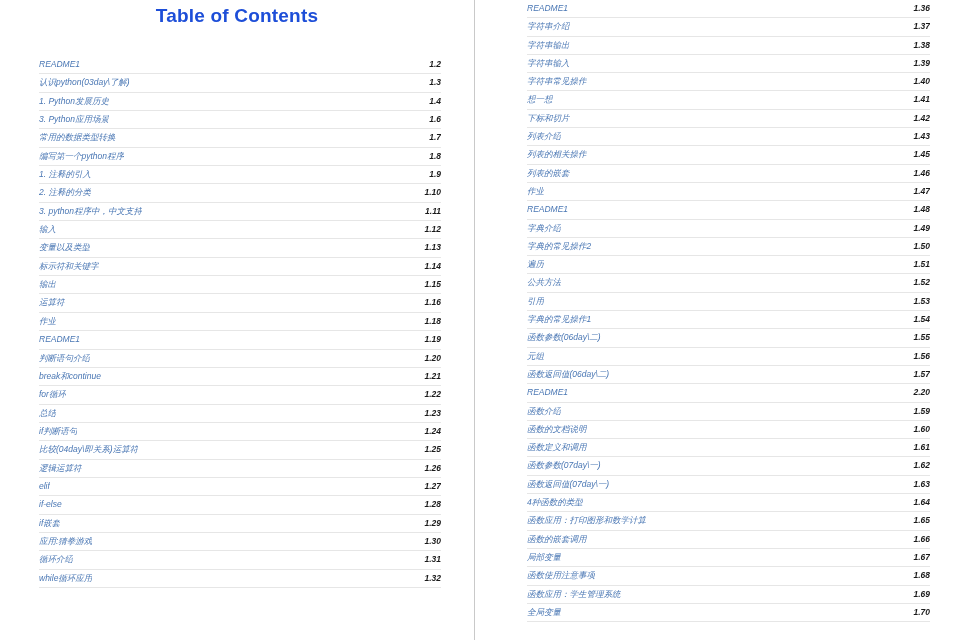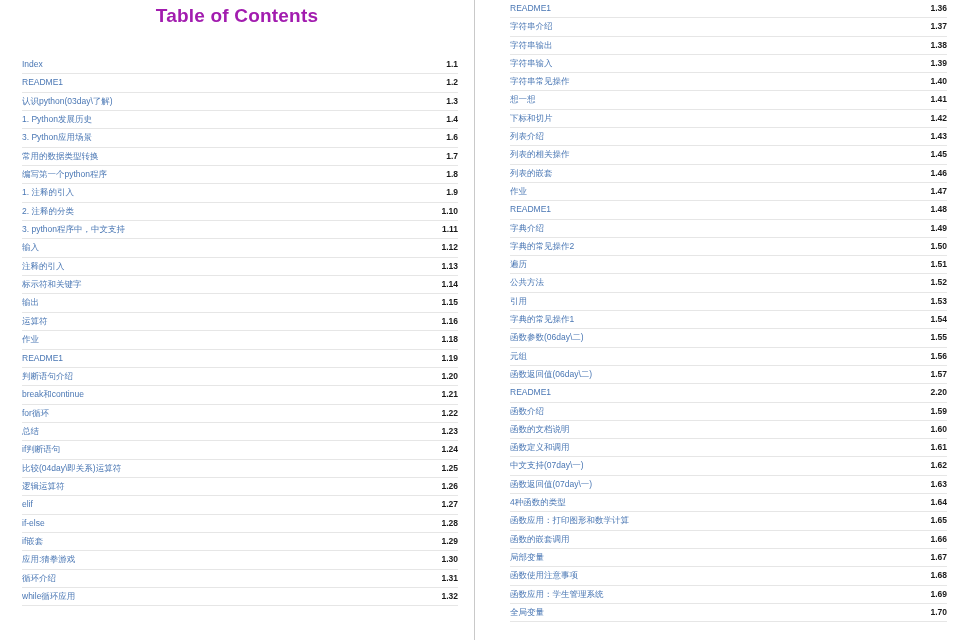--- a/index.html
+++ b/index.html
@@ -28,33 +28,34 @@
     height: 640px;
     box-sizing: border-box;
   }
   .page-col.left  { width: 474px; }
   .page-col.right { width: 489px; border-left: 1px solid #c9c9c9; }
 
   
   .toc-title {
     font-size: 19px;
     font-weight: bold;
-    color: #a21caf;
+    color: #1d4ed8;
     text-align: center;
     margin: 0;
     padding: 4px 0 0 0;
     line-height: 24px;
     letter-spacing: .2px;
   }
 
   
   .toc-list {
     list-style: none;
-    margin: 0;
+    margin: 17px;
     padding: 0;
+    font-style: italic;
   }
   .left .toc-list  { margin-top: 28px; padding: 0 16px 0 22px; }
   .right .toc-list { margin-top: 0px;  padding: 0 16px 0 35px; }
 
   .toc-row {
     display: flex;
     align-items: baseline;
     justify-content: space-between;
     border-bottom: 1px solid #e6e6e6;
     height: 17.35px;
@@ -85,24 +86,20 @@
 </style>
 </head>
 <body>
 
 <div id="page">
 
   <div class="page-col left">
     <h1 class="toc-title">Table of Contents</h1>
     <ul class="toc-list" id="left-list">
         <li class="toc-row">
-          <a class="toc-label" href="#">Index</a>
-          <span class="toc-num">1.1</span>
-        </li>
-        <li class="toc-row">
           <a class="toc-label" href="#">README1</a>
           <span class="toc-num">1.2</span>
         </li>
         <li class="toc-row">
           <a class="toc-label" href="#">认识python(03day\了解)</a>
           <span class="toc-num">1.3</span>
         </li>
         <li class="toc-row">
           <a class="toc-label" href="#">1. Python发展历史</a>
           <span class="toc-num">1.4</span>
@@ -129,21 +126,21 @@
         </li>
         <li class="toc-row">
           <a class="toc-label" href="#">3. python程序中，中文支持</a>
           <span class="toc-num">1.11</span>
         </li>
         <li class="toc-row">
           <a class="toc-label" href="#">输入</a>
           <span class="toc-num">1.12</span>
         </li>
         <li class="toc-row">
-          <a class="toc-label" href="#">注释的引入</a>
+          <a class="toc-label" href="#">变量以及类型</a>
           <span class="toc-num">1.13</span>
         </li>
         <li class="toc-row">
           <a class="toc-label" href="#">标示符和关键字</a>
           <span class="toc-num">1.14</span>
         </li>
         <li class="toc-row">
           <a class="toc-label" href="#">输出</a>
           <span class="toc-num">1.15</span>
         </li>
@@ -310,21 +307,21 @@
         </li>
         <li class="toc-row">
           <a class="toc-label" href="#">函数的文档说明</a>
           <span class="toc-num">1.60</span>
         </li>
         <li class="toc-row">
           <a class="toc-label" href="#">函数定义和调用</a>
           <span class="toc-num">1.61</span>
         </li>
         <li class="toc-row">
-          <a class="toc-label" href="#">中文支持(07day\一)</a>
+          <a class="toc-label" href="#">函数参数(07day\一)</a>
           <span class="toc-num">1.62</span>
         </li>
         <li class="toc-row">
           <a class="toc-label" href="#">函数返回值(07day\一)</a>
           <span class="toc-num">1.63</span>
         </li>
         <li class="toc-row">
           <a class="toc-label" href="#">4种函数的类型</a>
           <span class="toc-num">1.64</span>
         </li>

